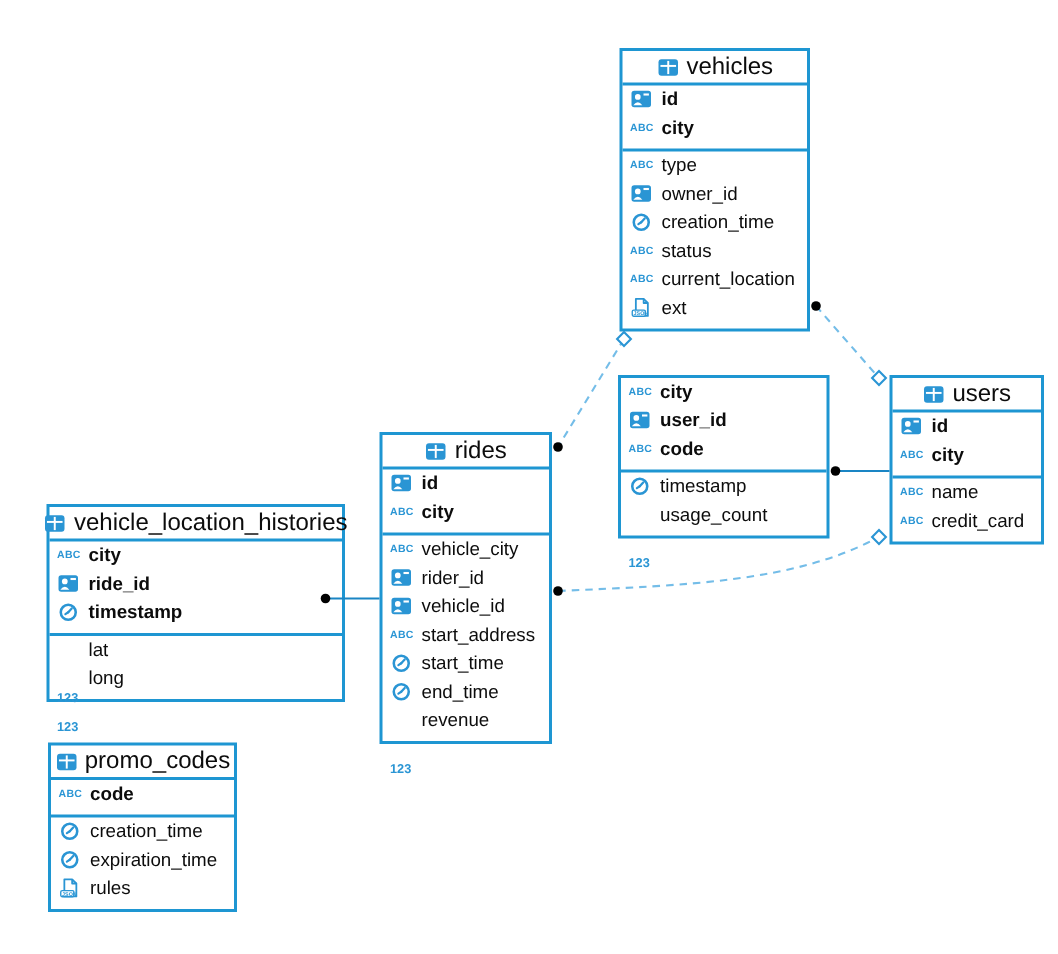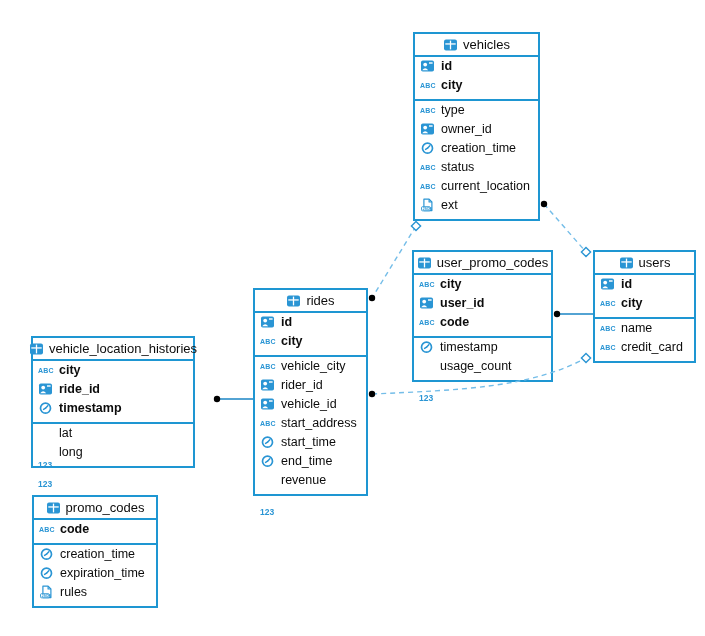--- a/index.html
+++ b/index.html
@@ -7,21 +7,21 @@
     --ic:#2a95d4;       
     --dash:#74bde8;     
     --solid:#1a85c4;    
     --txt:#0c0c0c;
   }
   html,body{margin:0;padding:0;background:#fff;}
   .canvas{position:relative;width:705px;height:636px;background:#fff;overflow:hidden;
           font-family:"Liberation Sans",sans-serif;color:var(--txt);}
   .entity{position:absolute;box-sizing:border-box;background:#fff;border:2px solid var(--b);}
   .thead{height:21px;display:flex;align-items:center;justify-content:center;gap:5px;
-         border-bottom:2px solid var(--b);font-size:13px;white-space:nowrap;}
+         border-bottom:2px solid var(--b);font-size:16px;white-space:nowrap;}
   .sec{padding:2px 0;}
   .sec.pk{border-bottom:2px solid var(--b);}
   .row{height:19px;display:flex;align-items:flex-start;gap:6px;padding:0 5px;
        font-size:12.5px;white-space:nowrap;}
   .sec.pk .lbl{font-weight:bold;}
   .ic{width:15px;height:14px;flex:0 0 15px;}
   .tic{display:inline-flex;align-items:center;color:var(--ic);font-weight:bold;
        font-size:7px;letter-spacing:.2px;}
   .tic.num{font-size:8.5px;font-weight:600;letter-spacing:0;margin-top:32px;}
   .wires{position:absolute;left:0;top:0;pointer-events:none;}
@@ -106,26 +106,20 @@
       <div class="row">
         <svg class="ic" viewBox="0 0 14 14">
             <use href="#i-json"></use>
           </svg>
         <span class="lbl">ext</span>
       </div>
     </div>
   </div>
 
   <div class="entity" style="left:412px;top:250px;width:141px">
-    <div class="thead">
-      <svg class="ic" viewBox="0 0 14 14">
-          <use href="#i-table"></use>
-        </svg>
-      <span>user_promo_codes</span>
-    </div>
     <div class="sec pk">
       <div class="row">
         <span class="ic tic">ABC</span>
         <span class="lbl">city</span>
       </div>
       <div class="row">
         <svg class="ic" viewBox="0 0 14 14">
             <use href="#i-id"></use>
           </svg>
         <span class="lbl">user_id</span>
@@ -232,21 +226,21 @@
           </svg>
         <span class="lbl">end_time</span>
       </div>
       <div class="row">
         <span class="ic tic num">123</span>
         <span class="lbl">revenue</span>
       </div>
     </div>
   </div>
 
-  <div class="entity" style="left:31px;top:336px;width:164px">
+  <div class="entity" style="left:31px;top:336px;width:199px">
     <div class="thead">
       <svg class="ic" viewBox="0 0 14 14">
           <use href="#i-table"></use>
         </svg>
       <span>vehicle_location_histories</span>
     </div>
     <div class="sec pk">
       <div class="row">
         <span class="ic tic">ABC</span>
         <span class="lbl">city</span>

